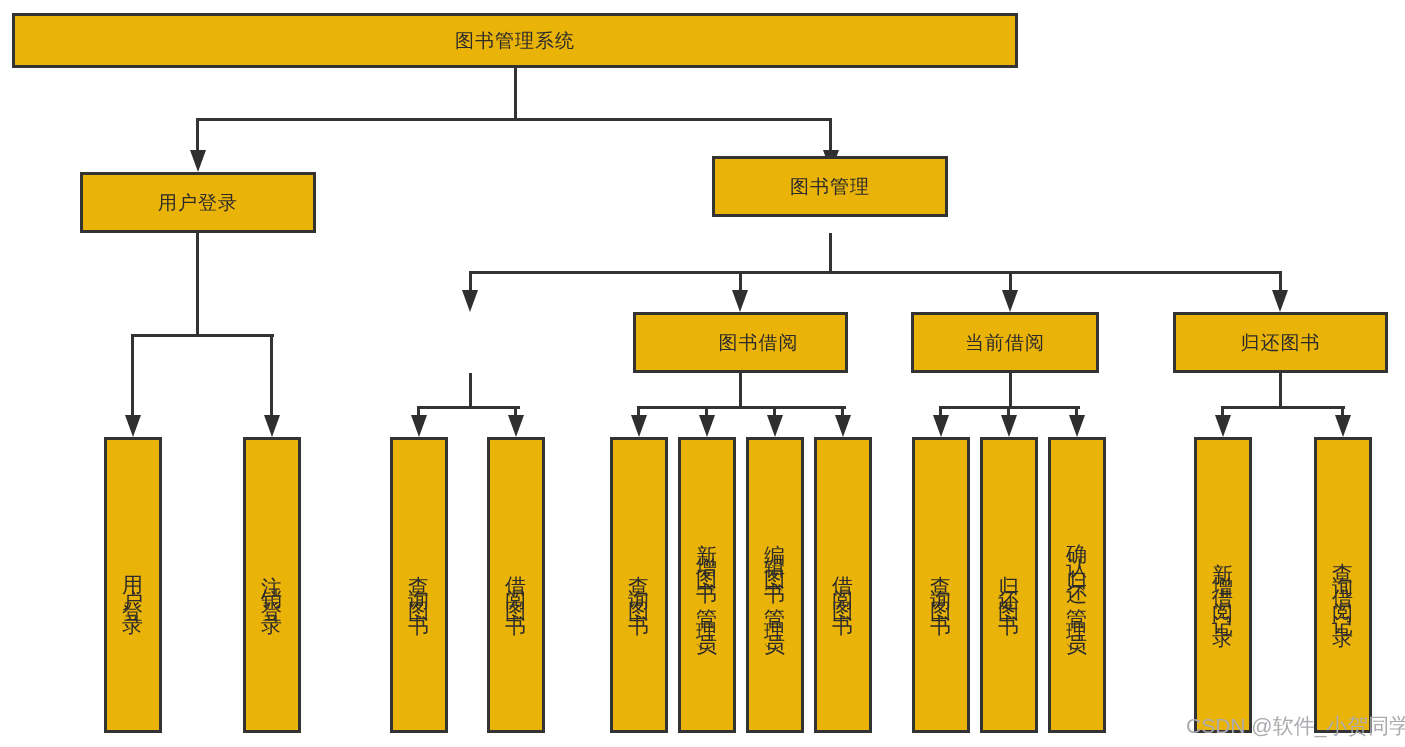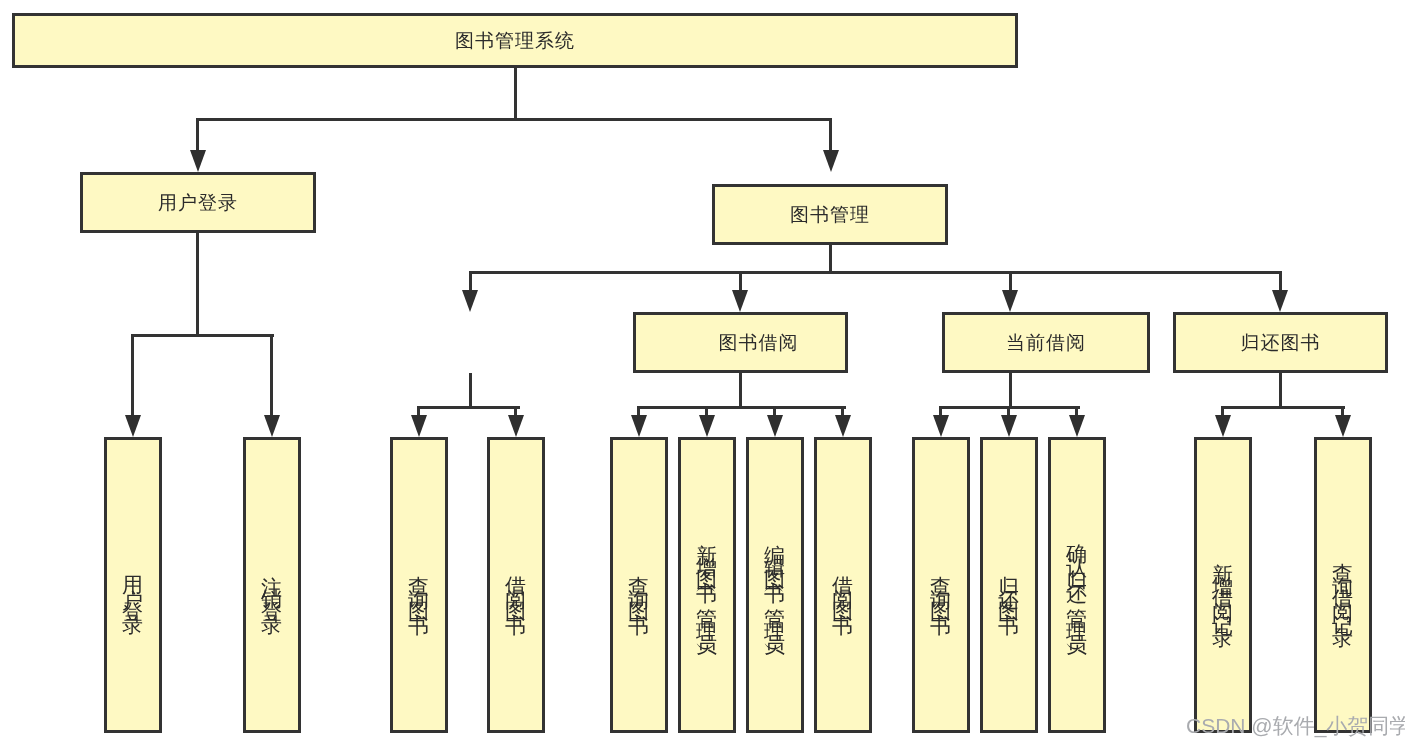--- a/index.html
+++ b/index.html
@@ -8,21 +8,21 @@
     width: 1405px;
     height: 747px;
     background: #ffffff;
     font-family: "Liberation Sans", "DejaVu Sans", sans-serif;
     overflow: hidden;
   }
   .box {
     position: absolute;
     box-sizing: border-box;
     border: 3px solid #333333;
-    background: #fef9c3;
+    background: #eab308;
     display: flex;
     align-items: center;
     justify-content: center;
     color: #2b2b2b;
     text-align: center;
   }
   .h-label { font-size: 19px; letter-spacing: 1px; white-space: nowrap; }
   .leaf { width: 58px; top: 437px; height: 296px; }
   .v-text {
     writing-mode: vertical-rl;
@@ -113,28 +113,28 @@
   <div class="arrow" style="left:1215px; top:415px;"></div>
   <div class="arrow" style="left:1335px; top:415px;"></div>
 
   <div class="box" style="left:12px; top:13px; width:1006px; height:55px;">
     <span class="h-label">图书管理系统</span>
   </div>
 
   <div class="box" style="left:80px; top:172px; width:236px; height:61px;">
     <span class="h-label">用户登录</span>
   </div>
-  <div class="box" style="left:712px; top:184px; width:236px; height:61px;">
+  <div class="box" style="left:712px; top:156px; width:236px; height:61px;">
     <span class="h-label">图书管理</span>
   </div>
 
   <div class="box" style="left:633px; top:312px; width:215px; height:61px;padding-left:36px;">
     <span class="h-label">图书借阅</span>
   </div>
-  <div class="box" style="left:942px; top:312px; width:208px; height:61px;">
+  <div class="box" style="left:911px; top:312px; width:188px; height:61px;">
     <span class="h-label">当前借阅</span>
   </div>
   <div class="box" style="left:1173px; top:312px; width:215px; height:61px;">
     <span class="h-label">归还图书</span>
   </div>
 
   <div class="box leaf" style="left:104px;">
     <span class="v-text">用户登录</span>
   </div>
   <div class="box leaf" style="left:243px;">

